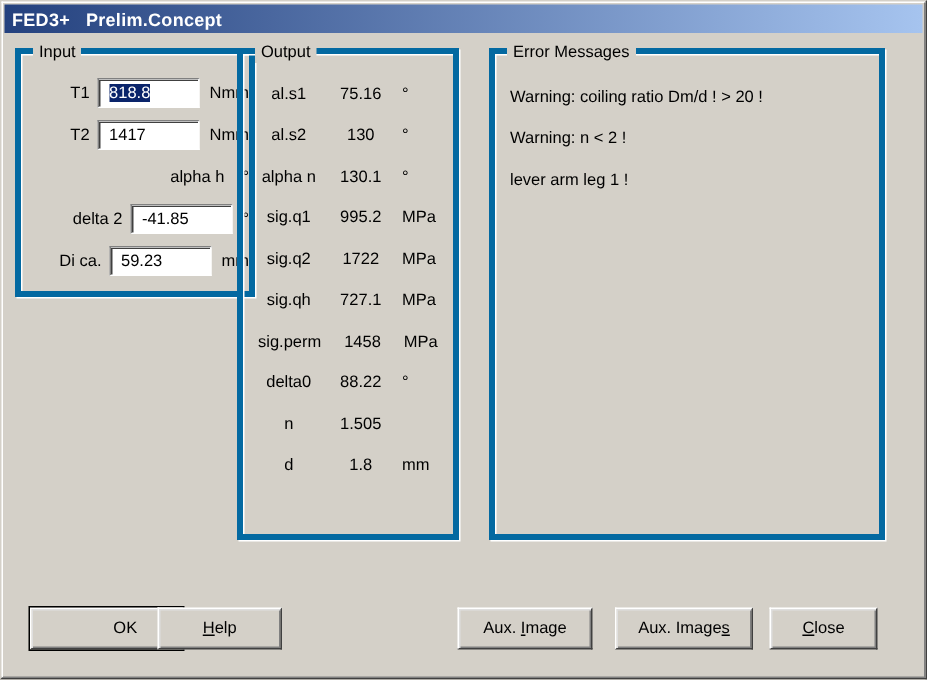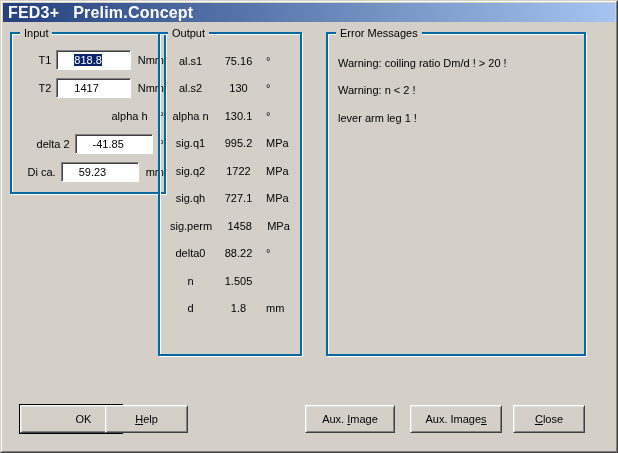--- a/index.html
+++ b/index.html
@@ -19,46 +19,46 @@
   .win-border-inner{
     position:absolute;inset:0;pointer-events:none;
     border:1px solid;border-color:#FFFFFF #808080 #808080 #FFFFFF;
   }
   .titlebar{
     position:absolute;left:3px;top:3px;width:612px;height:19px;
     background:linear-gradient(to right,#24417E,#A6C4EF);
     display:flex;align-items:center;
   }
   .title-text{
-    color:#FFFFFF;font-weight:bold;font-size:16px;
+    color:#FFFFFF;font-weight:bold;font-size:12px;
     padding-left:5px;white-space:pre;letter-spacing:0.2px;
   }
   
   .group{
     position:absolute;
-    border:2px solid #0369a1;
+    border:4px solid #0369a1;
     box-shadow:1px 1px 0 #FFFFFF, inset 1px 1px 0 #FFFFFF;
   }
   .group-label{
     position:absolute;top:-8px;left:8px;
     background:#D4D0C8;padding:0 4px;line-height:14px;
   }
   #group-input{left:10px;top:32px;width:152px;height:158px;}
   #group-output{left:158px;top:32px;width:140px;height:320px;text-align:center;}
   #group-errors{left:326px;top:32px;width:256px;height:320px;}
 
   
   .in-rows{padding-top:12px;}
   .in-row{height:28px;display:flex;align-items:center;justify-content:flex-end;}
   .in-label{width:42px;text-align:right;margin-right:5px;white-space:nowrap;}
   .field{
     width:56px;height:14px;background:#FFFFFF;
     border:1px solid;border-color:#808080 #FFFFFF #FFFFFF #808080;
     box-shadow:inset 1px 1px 0 #404040;
-    padding:2px 3px 2px 17px;line-height:14px;white-space:nowrap;overflow:hidden;
+    padding:2px 3px 2px 7px;line-height:14px;white-space:nowrap;overflow:hidden;
   }
   .sel{background:#0A246A;color:#FFFFFF;}
   .in-unit{margin-left:7px;white-space:nowrap;}
 
   
   .out-rows{padding:13px 0 0 10px;}
   .out-row{height:27.5px;display:flex;align-items:center;}
   .out-label{min-width:41px;white-space:nowrap;}
   .out-value{width:55px;white-space:nowrap;}
   .out-unit{white-space:nowrap;}

